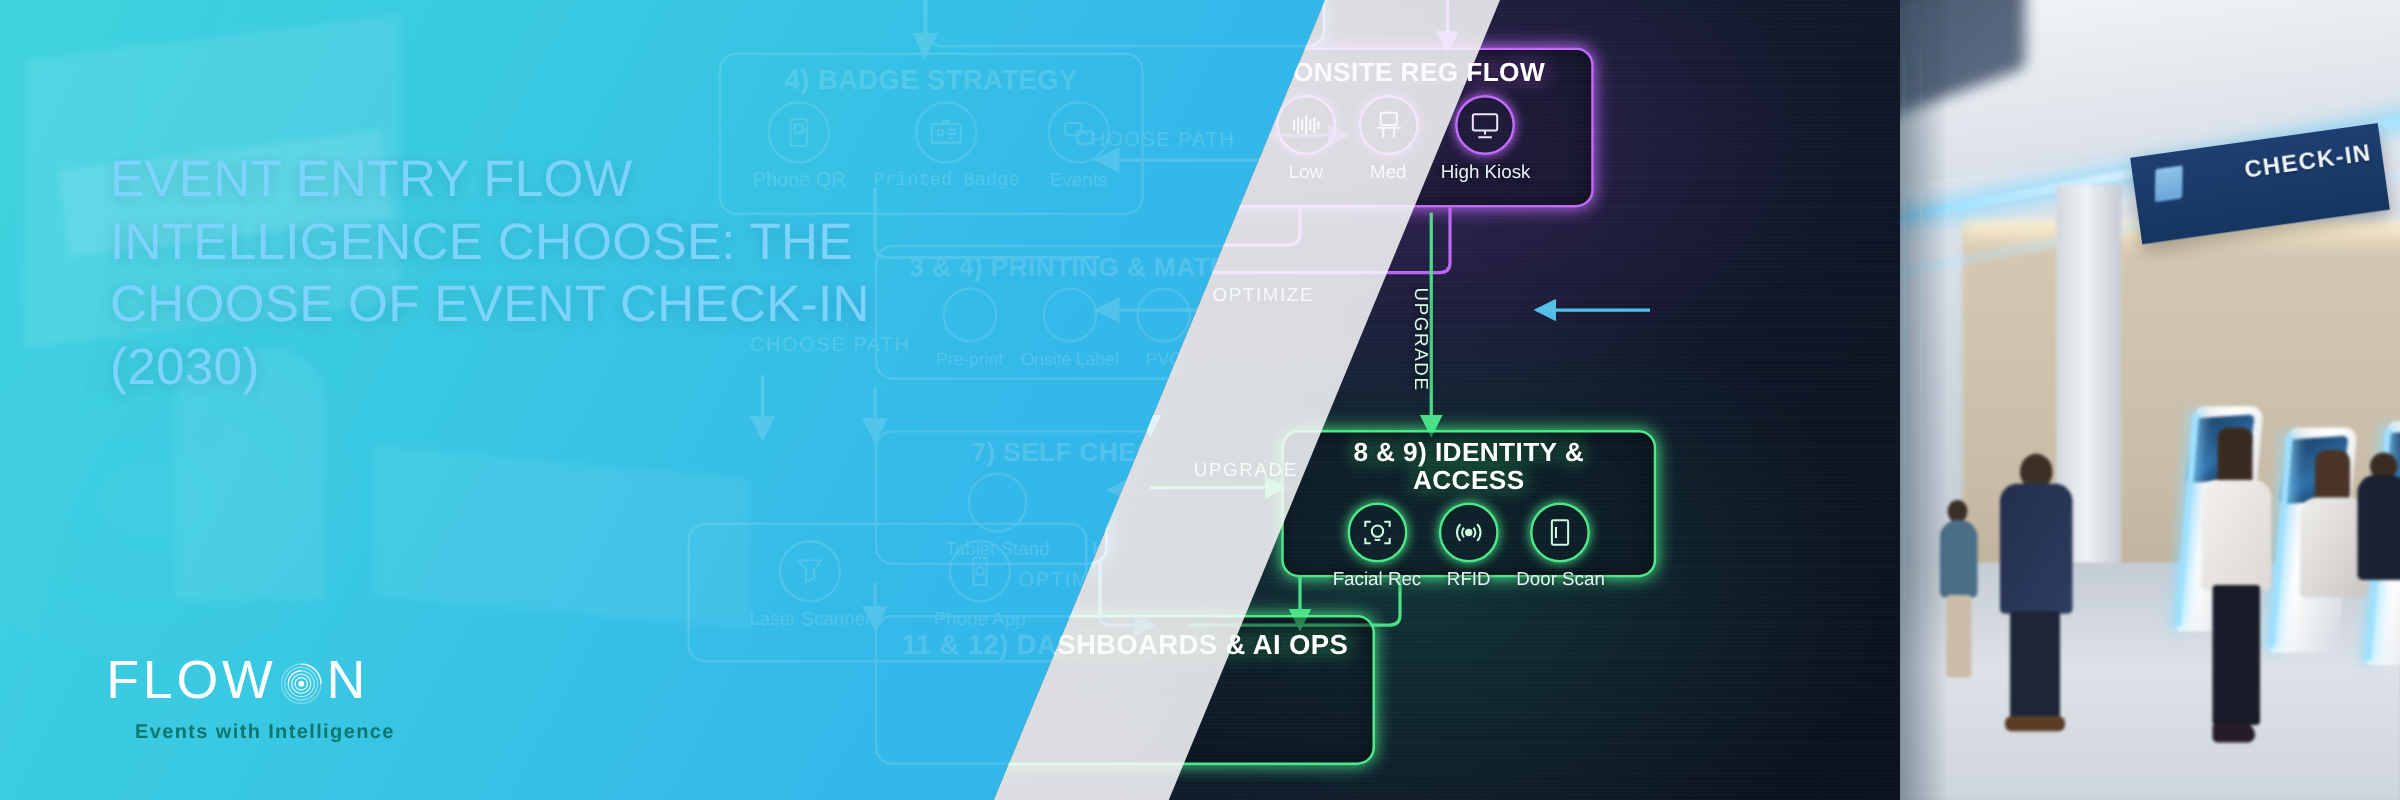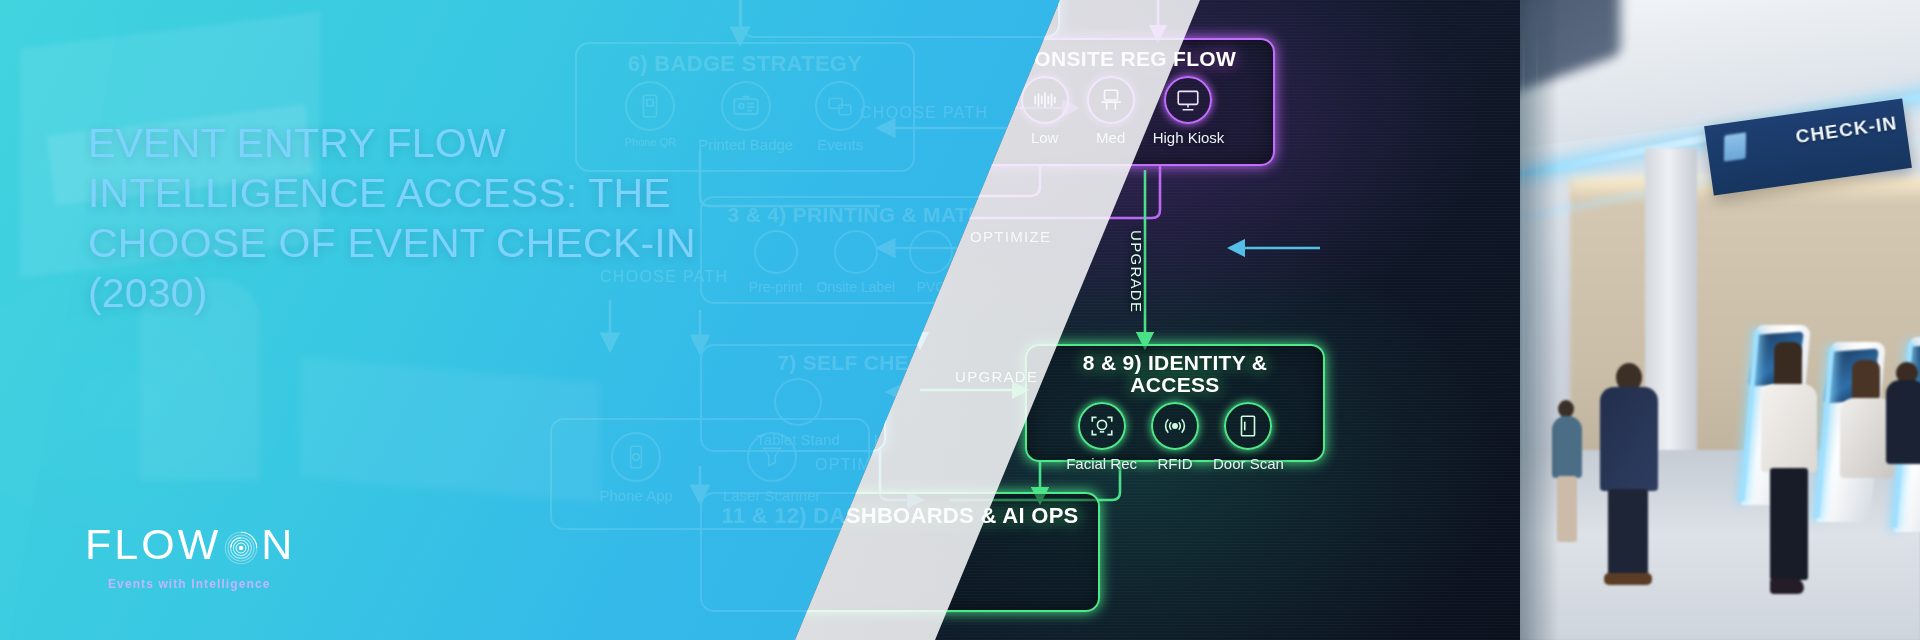--- a/index.html
+++ b/index.html
@@ -224,21 +224,21 @@
   .logo .word {
     display:flex; align-items:center; color:#fff;
     font-size:43px; font-weight:300; letter-spacing:3px;
   }
   .logo .spiral {
     width:36px; height:36px; position:relative; margin:0 2px;
     display:inline-block;
   }
   .logo .tagline {
     margin-top:8px; margin-left:3px;
-    color:#c4b5fd; font-size:12px; font-weight:600; letter-spacing:1.1px;padding-left:20px;
+    color:#0f766e; font-size:16px; font-weight:600; letter-spacing:1.1px;padding-left:20px;
   }
 </style>
 </head>
 <body>
 
 <div id="stage">
 
   <div class="photo">
     <div class="ph-ceiling"></div>
     <div class="ph-ceil2"></div>
@@ -514,40 +514,40 @@
           <path d="M610,300 L610,348" marker-end="url(#gh-a)"></path>
         </g>
       </svg>
 
       <div class="node" style="--c:#fff;left:740px;top:-66px;width:330px;height:104px;padding-top:14px;">
         
         
       </div>
 
       <div class="node" style="--c:#fff;left:575px;top:42px;width:340px;height:130px;padding:8px 12px 0;">
-        <div class="ntitle" style="font-size:22px;">6) BADGE STRATEGY</div>
+        <div class="ntitle" style="font-size:22px;">4) BADGE STRATEGY</div>
         <div class="items" style="margin-top:6px;gap:22px;">
           <div class="item">
             <div class="circ" style="width:50px;height:50px;">
               <svg width="26" height="26" viewBox="0 0 24 24" fill="none" stroke="#fff" stroke-width="1.4">
                 <rect x="6" y="2" width="12" height="20" rx="2"></rect>
                   <rect x="9" y="6" width="6" height="6"></rect>
               </svg>
             </div>
-            <div class="clabel" style="font-size:11px;">Phone QR</div>
+            <div class="clabel" style="font-size:16px;">Phone QR</div>
           </div>
           <div class="item">
             <div class="circ" style="width:50px;height:50px;">
               <svg width="28" height="28" viewBox="0 0 24 24" fill="none" stroke="#fff" stroke-width="1.4">
                 <rect x="2" y="6" width="20" height="13" rx="1.6"></rect>
                   <circle cx="8" cy="12" r="2"></circle>
                   <path d="M13 10h6M13 13h6M13 16h4M10 6V4h4v2"></path>
               </svg>
             </div>
-            <div class="clabel" style="font-size:15px;">Printed Badge</div>
+            <div class="clabel" style="font-size:15px;font-family:Liberation Mono, monospace;">Printed Badge</div>
           </div>
           <div class="item">
             <div class="circ" style="width:50px;height:50px;">
               <svg width="26" height="26" viewBox="0 0 24 24" fill="none" stroke="#fff" stroke-width="1.4">
                 <rect x="2" y="5" width="12" height="9" rx="1.2"></rect>
                   <rect x="11" y="11" width="11" height="9" rx="1.2"></rect>
               </svg>
             </div>
             <div class="clabel" style="font-size:15px;">Events</div>
           </div>
@@ -574,34 +574,34 @@
             <div class="clabel" style="font-size:14px;">Eco</div>
           </div>
         </div>
       </div>
 
       <div class="node" style="--c:#fff;left:550px;top:418px;width:320px;height:112px;padding:6px 10px 0;">
         <div class="items" style="margin-top:6px;gap:50px;">
           <div class="item">
             <div class="circ" style="width:50px;height:50px;">
               <svg width="26" height="26" viewBox="0 0 24 24" fill="none" stroke="#fff" stroke-width="1.4">
+                <path d="M4 4h16l-5 7v6l-6 3v-9z"></path>
+              </svg>
+            </div>
+            <div class="clabel" style="font-size:15px;">Laser Scanner</div>
+          </div>
+          <div class="item">
+            <div class="circ" style="width:50px;height:50px;">
+              <svg width="26" height="26" viewBox="0 0 24 24" fill="none" stroke="#fff" stroke-width="1.4">
                 <rect x="7" y="2" width="10" height="20" rx="2"></rect>
                   <circle cx="12" cy="12" r="3"></circle>
               </svg>
             </div>
             <div class="clabel" style="font-size:15px;">Phone App</div>
           </div>
-          <div class="item">
-            <div class="circ" style="width:50px;height:50px;">
-              <svg width="26" height="26" viewBox="0 0 24 24" fill="none" stroke="#fff" stroke-width="1.4">
-                <path d="M4 4h16l-5 7v6l-6 3v-9z"></path>
-              </svg>
-            </div>
-            <div class="clabel" style="font-size:15px;">Laser Scanner</div>
-          </div>
         </div>
       </div>
 
       <div class="node" style="--c:#fff;left:700px;top:344px;width:346px;height:108px;padding:6px 10px 0;">
         <div class="ntitle" style="font-size:21px;">7) SELF CHECK-IN</div>
         <div class="items" style="margin-top:4px;gap:34px;">
           <div class="item">
             <div class="circ" style="width:48px;height:48px;"></div>
             <div class="clabel" style="font-size:15px;">Tablet Stand</div>
           </div>
@@ -619,21 +619,21 @@
       <div class="flowlabel" style="left:860px;top:104px;font-size:16px;">CHOOSE PATH</div>
       <div class="flowlabel" style="left:600px;top:268px;font-size:16px;">CHOOSE PATH</div>
       <div class="flowlabel" style="left:815px;top:456px;font-size:16px;">OPTIMIZE</div>
     </div>
   </div>
 
   <div class="whiteband"></div>
 
   <div class="headline">
     <span class="ln">EVENT ENTRY FLOW</span>
-    <span class="ln">INTELLIGENCE ACCESS: THE</span>
+    <span class="ln">INTELLIGENCE CHOOSE: THE</span>
     <span class="ln">CHOOSE OF EVENT CHECK-IN</span>
     <span class="ln">(2030)</span>
   </div>
 
   <div class="logo">
     <div class="word">
       <span>FLOW</span>
       <span class="spiral">
         <svg width="36" height="36" viewBox="0 0 40 40" fill="none" stroke="#ffffff" stroke-width="1.15">
           <circle cx="20" cy="20" r="17.5" stroke-opacity=".35"></circle>

